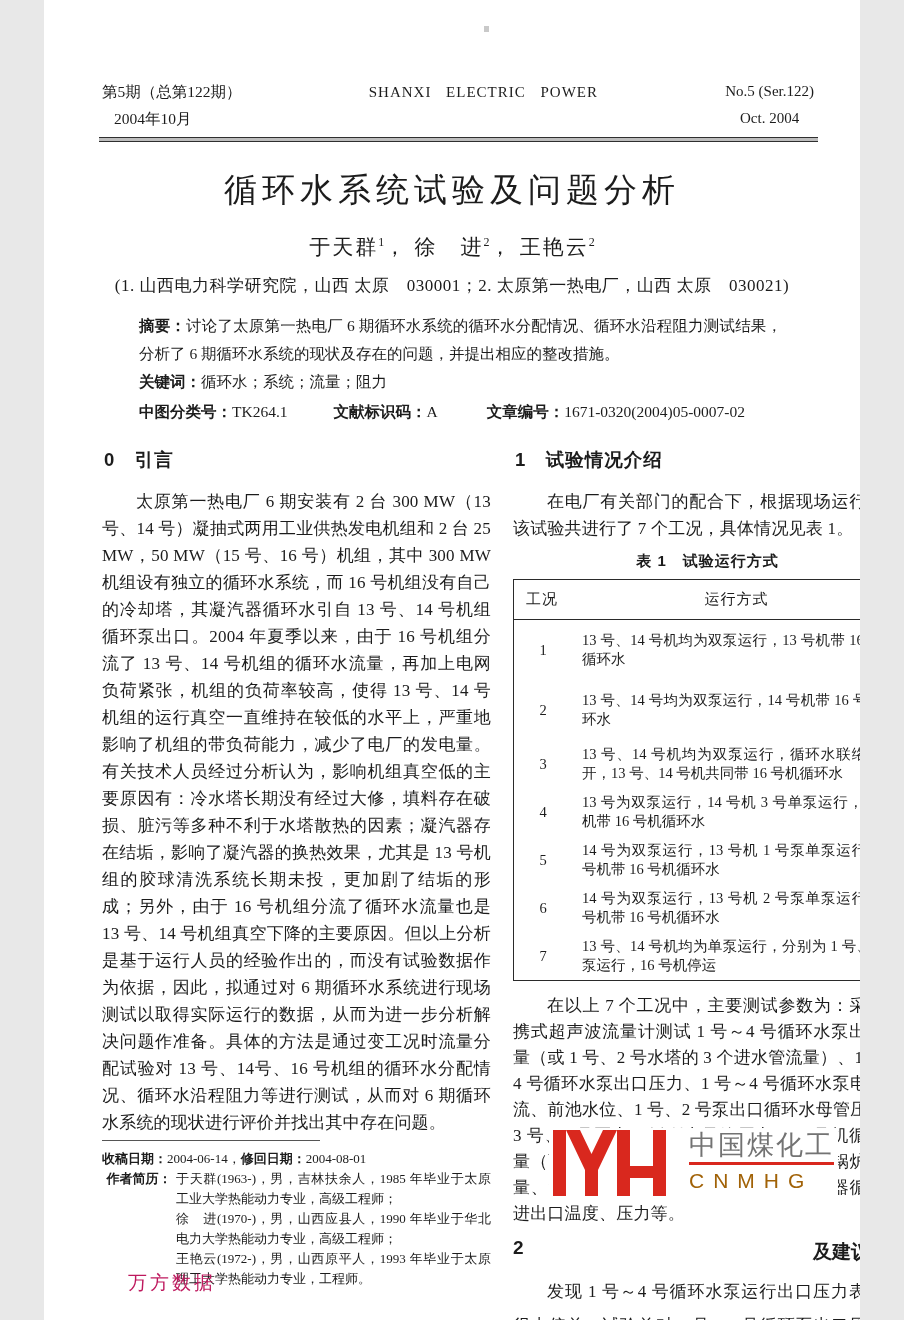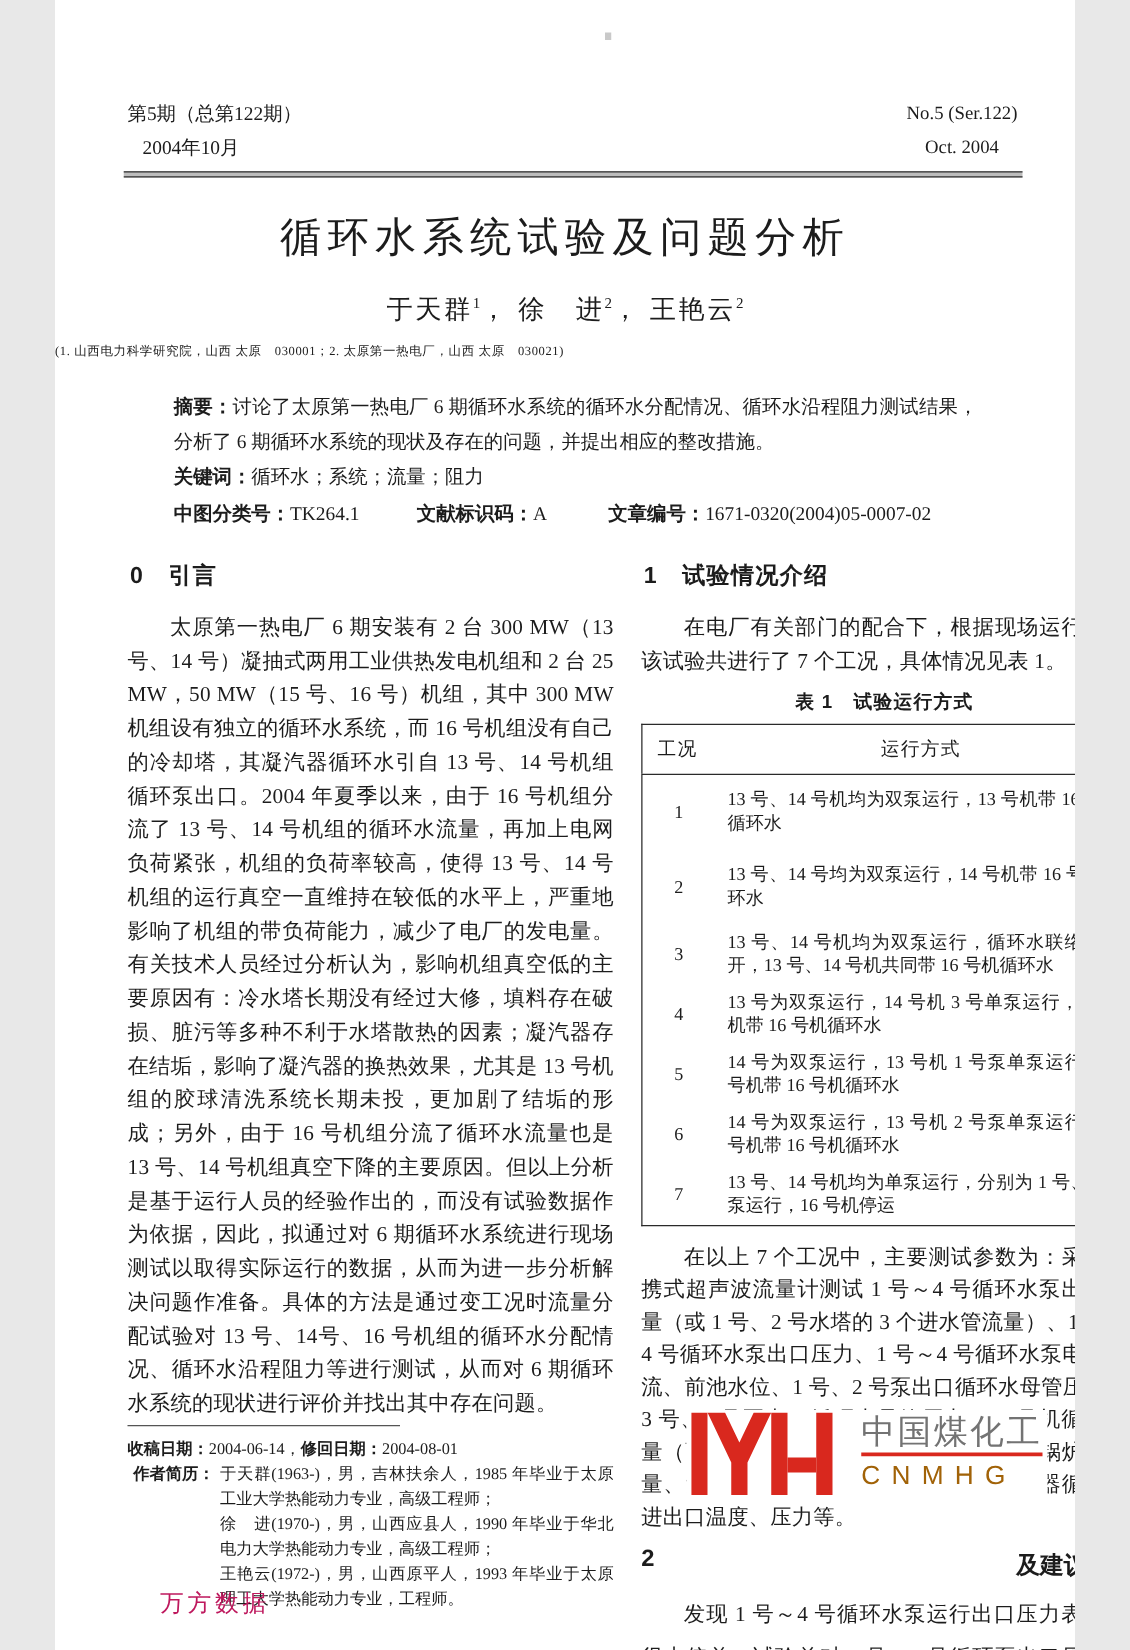--- a/index.html
+++ b/index.html
@@ -18,21 +18,21 @@
   .jh-center .cn{font-size:18px;letter-spacing:10px;line-height:26px;}
   .jh-center .en{font-size:15px;word-spacing:10px;letter-spacing:1px;line-height:28px;}
   .jh-right{text-align:center;font-size:15px;line-height:27px;}
   .double-rule{position:absolute;top:137px;left:55px;right:42px;height:3px;
     border-top:1.6px solid #2f2f2f;border-bottom:1.6px solid #2f2f2f;background:#bdbdbd;}
 
   
   .title{position:absolute;top:168px;left:0;right:0;text-align:center;font-size:33px;letter-spacing:5px;}
   .authors{position:absolute;top:233px;left:0;right:0;text-align:center;font-size:21px;letter-spacing:2px;}
   .authors sup{font-size:12px;vertical-align:super;letter-spacing:0;}
-  .affiliation{position:absolute;top:274px;left:0;right:0;font-size:10px;letter-spacing:.5px;}
+  .affiliation{position:absolute;top:274px;left:0;right:0;text-align:center;font-size:17px;letter-spacing:.5px;}
 
   
   .meta{position:absolute;top:312px;left:95px;right:78px;font-size:15.5px;line-height:28px;text-align:justify;}
   .meta .lbl{font-weight:bold;font-family:"Liberation Sans","DejaVu Sans",sans-serif;}
   .clc-line{margin-top:2px;}
   .clc-line .seg2{margin-left:42px;}
   .clc-line .seg3{margin-left:46px;}
 
   
   .columns{position:absolute;top:445px;left:58px;width:800px;display:flex;gap:22px;}
@@ -79,20 +79,21 @@
 <body>
 
 <div class="page">
 
   <div class="jheader">
     <div class="jh-left">
       <div class="l1">第5期（总第122期）</div>
       <div class="l2">2004年10月</div>
     </div>
     <div class="jh-center">
+      <div class="en">SHANXI  ELECTRIC  POWER</div>
     </div>
     <div class="jh-right">
       <div>No.5 (Ser.122)</div>
       <div>Oct. 2004</div>
     </div>
   </div>
   <div class="double-rule"></div>
   <div class="speck"></div>
 
   <h1 class="title" style="font-weight:normal;margin:0;">循环水系统试验及问题分析</h1>

